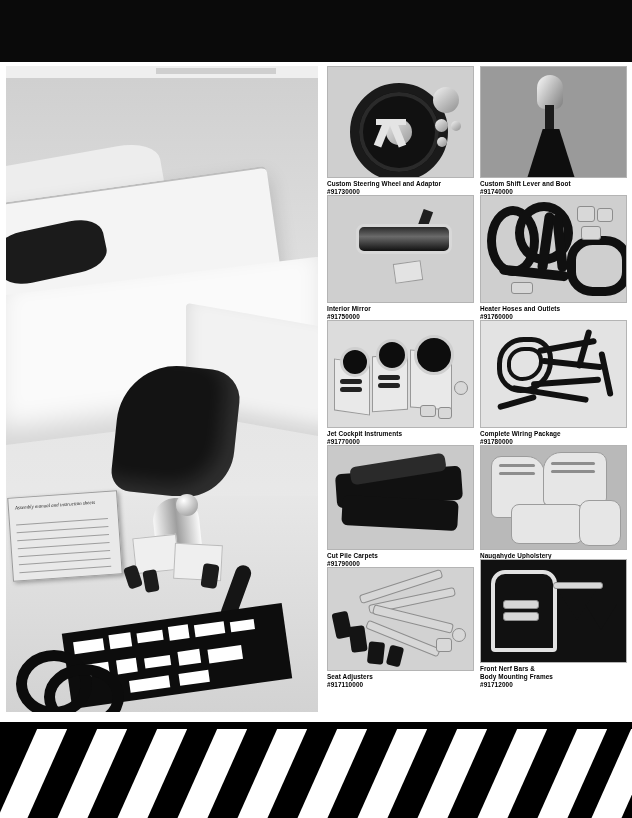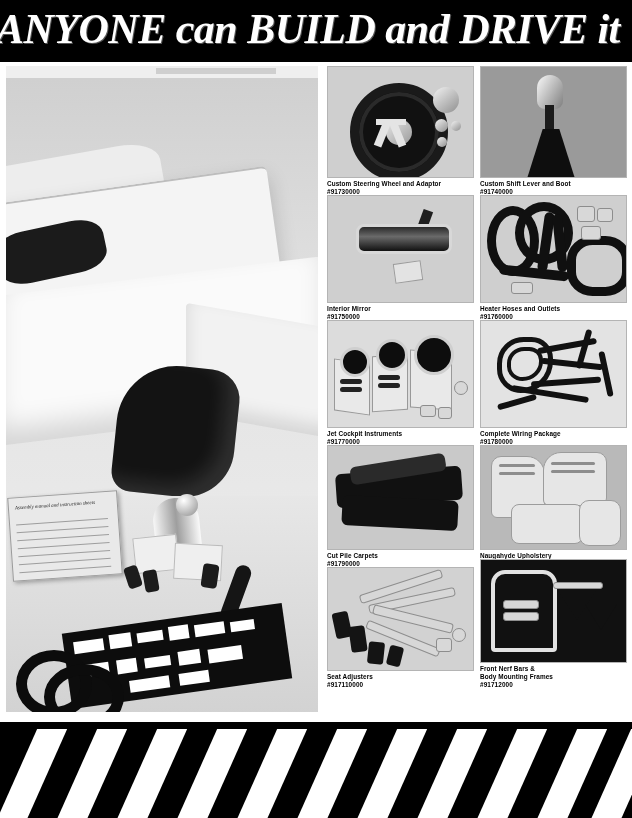--- a/index.html
+++ b/index.html
@@ -216,23 +216,20 @@
   }
   .strip .bar2{
     position:absolute;left:0;top:0;width:632px;height:7px;background:#000;
   }
 </style>
 </head>
 <body>
 
 <div class="page">
 
-  <div class="headline">
-    <div class="txt">ANYONE can BUILD and DRIVE it</div>
-  </div>
 
   <div class="sheet">
 
     <div class="bigphoto">
       <div class="sky"></div>
       <div class="topcap"></div>
       <div class="capline"></div>
       <div class="fender"></div>
       <div class="hood"></div>
       <div class="dark1"></div>

